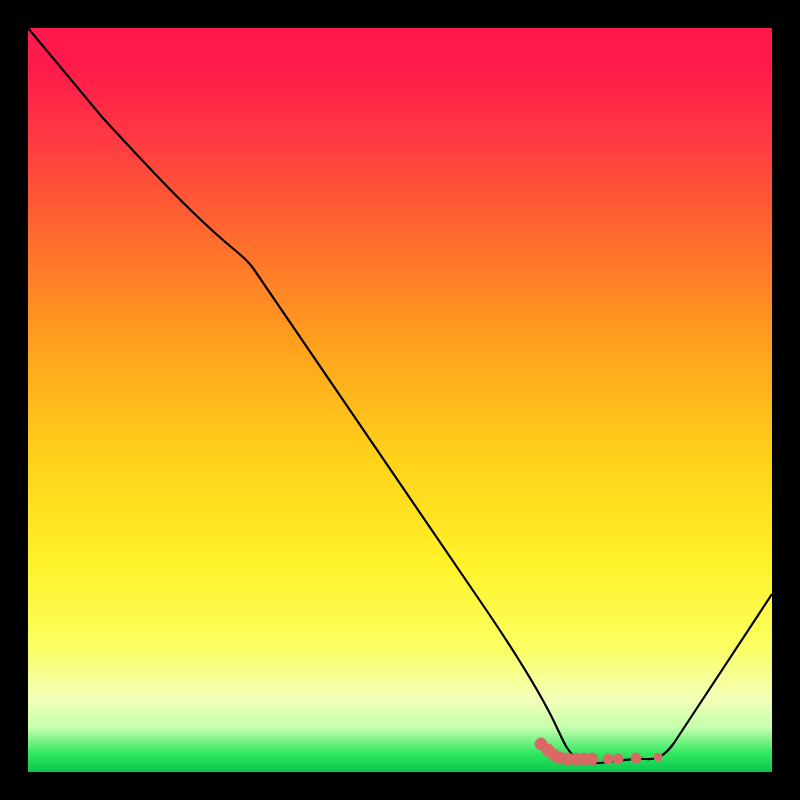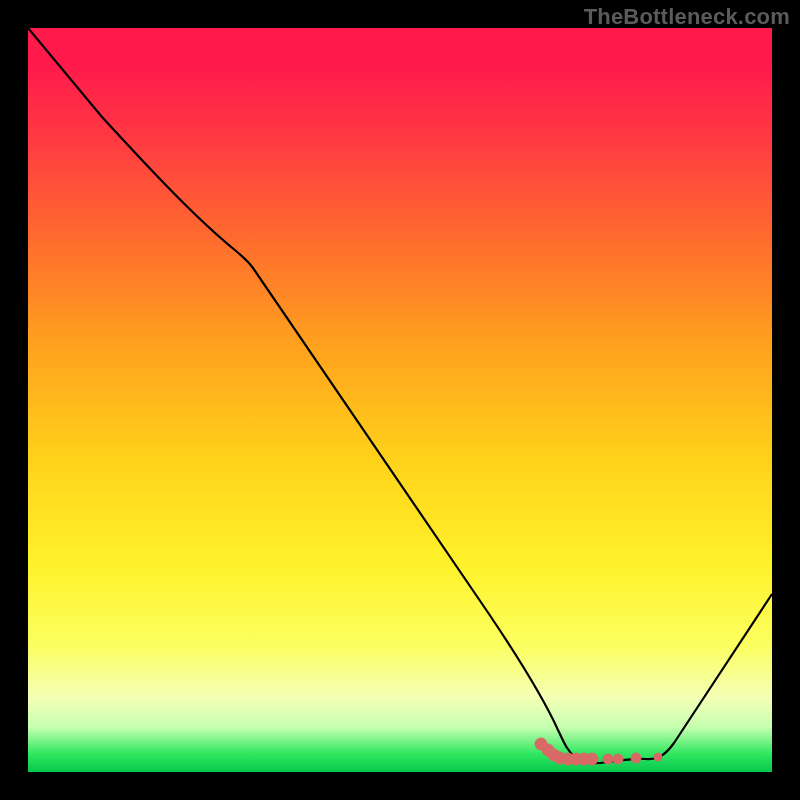--- a/index.html
+++ b/index.html
@@ -57,21 +57,20 @@
     width: 744px;
     height: 744px;
     overflow: visible;
   }
 </style>
 </head>
 <body>
 
 <div class="frame">
 
-  <div class="watermark">TheBottleneck.com</div>
 
   <div class="plot">
     <svg class="curve" viewBox="0 0 744 744" preserveAspectRatio="none">
       <path fill="none" stroke="#000" stroke-width="2.2" d="M 0 0
                L 74 89
                C 130 150 170 192 208 223
                C 214 228 220 233 225 240
                L 461 586
                C 500 644 520 680 530 702
                C 536 715 540 724 548 730

